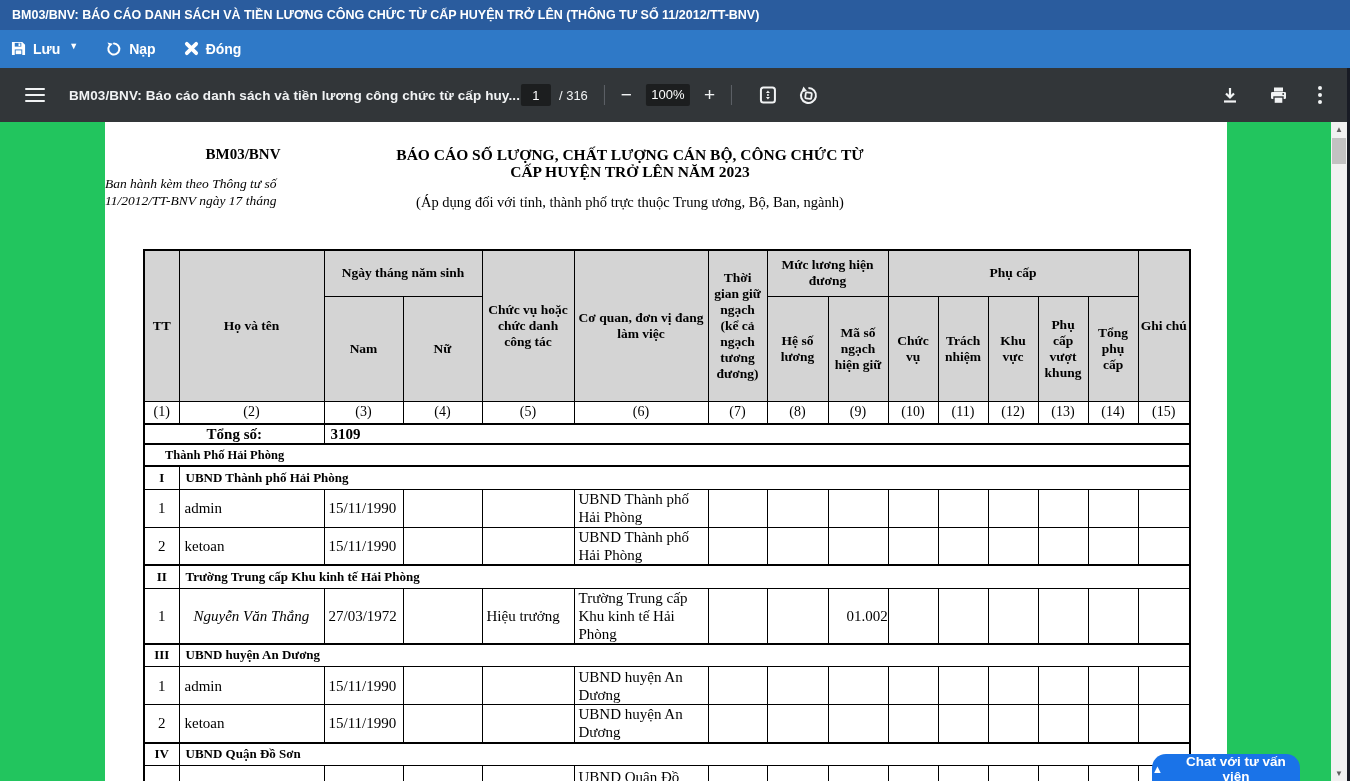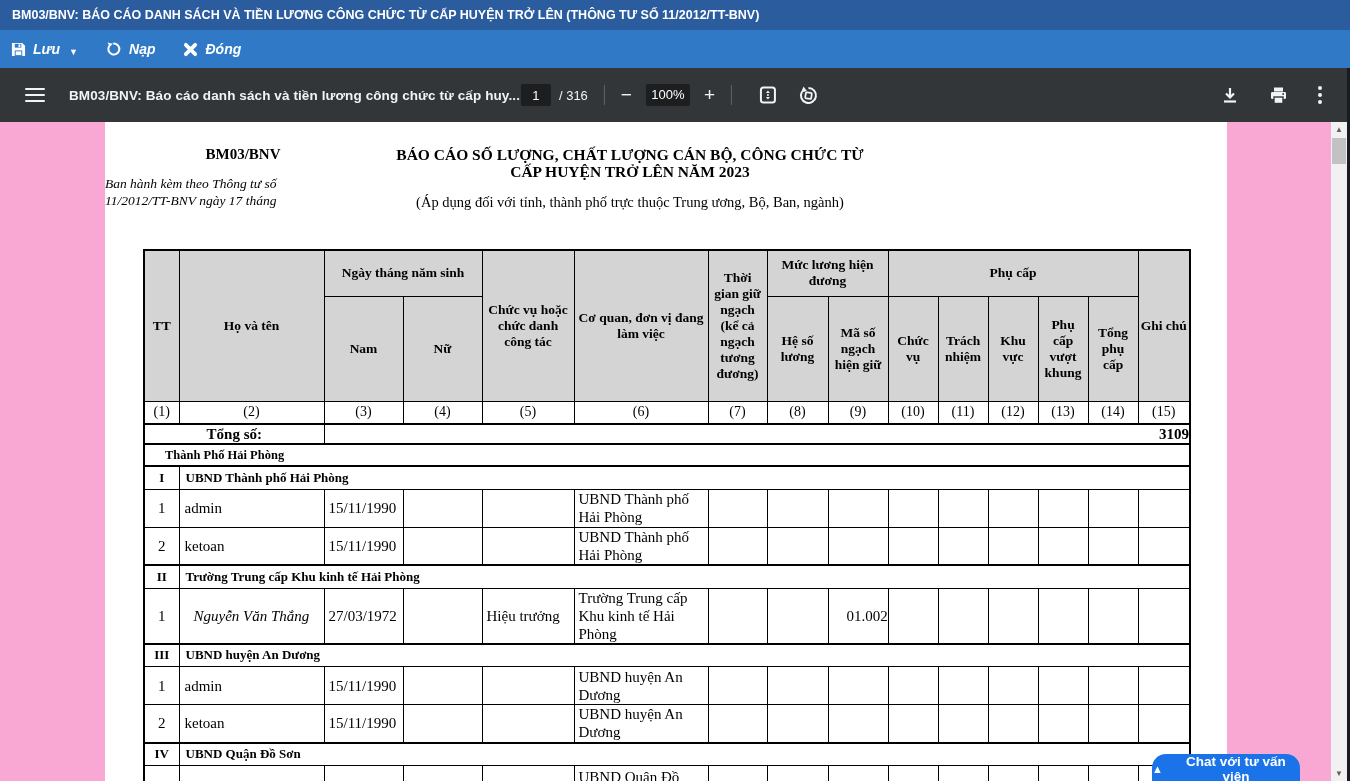--- a/index.html
+++ b/index.html
@@ -8,22 +8,22 @@
             font-family:"Liberation Sans","DejaVu Sans",sans-serif; }
 
   
   .titlebar { position:absolute; left:0; top:0; width:1350px; height:30px; background:#2a5c9e;
               color:#fff; font-size:12.5px; font-weight:700; line-height:30px; padding-left:12px;
               white-space:nowrap; overflow:hidden; }
 
   
   .app-toolbar { position:absolute; left:0; top:30px; width:1350px; height:38px; background:#2f79c7;
                  display:flex; align-items:center; padding-left:11px; gap:28px; }
-  .tbtn { display:flex; align-items:flex-end; gap:7px; color:#fff; font-size:14px; font-weight:700;
-          background:none; border:none; cursor:pointer; font-family:inherit;font-style:italic; }
+  .tbtn { display:flex; align-items:flex-start; gap:7px; color:#fff; font-size:14px; font-weight:700;
+          background:none; border:none; cursor:pointer; font-family:inherit; }
   .tbtn svg { display:block; }
   .caret { font-size:9px; margin-left:2px; }
 
   
   .pdf-toolbar { position:absolute; left:0; top:68px; width:1350px; height:54px; background:#323639;
                  display:flex; align-items:center; color:#f1f3f4; }
   .hamburger { margin-left:25px; width:20px; height:14px; display:flex; flex-direction:column;
                justify-content:space-between; background:none; border:none; cursor:pointer; }
   .hamburger i { display:block; height:2px; background:#f1f3f4; border-radius:1px; }
   .pdf-doc-title { margin-left:24px; font-size:13.5px; font-weight:600; letter-spacing:.1px;
@@ -39,21 +39,21 @@
   .zbtn { background:none; border:none; color:#f1f3f4; font-size:19px; cursor:pointer; line-height:20px;
           font-family:inherit; }
   .icon-btn { background:none; border:none; cursor:pointer; display:flex; align-items:center;
               justify-content:center; padding:0; }
   .pdf-center .icon-btn { margin:0 10px; }
   .pdf-right { margin-left:auto; display:flex; align-items:center; gap:30px; padding-right:28px; }
   .kebab { display:flex; flex-direction:column; gap:3px; }
   .kebab i { width:4px; height:4px; border-radius:50%; background:#f1f3f4; display:block; }
 
   
-  .viewer { position:absolute; left:0; top:122px; width:1331px; height:659px; background:#f9a8d4;
+  .viewer { position:absolute; left:0; top:122px; width:1331px; height:659px; background:#22c55e;
             overflow:hidden; }
   .page { position:absolute; left:105px; top:0; width:1122px; height:920px; background:#fff;
           font-family:"Liberation Serif","DejaVu Serif",serif; color:#000; }
 
   .form-code { position:absolute; left:8px; top:24px; width:260px; text-align:center;
                font-weight:700; font-size:15px; }
   .issue-note { position:absolute; left:0; top:53px; width:260px; text-align:left;
                 font-style:italic; font-size:13.5px; line-height:17px; }
   .doc-title { position:absolute; left:155px; top:24px; width:740px; text-align:center;
                font-weight:700; font-size:15.5px; line-height:17px; }
@@ -65,21 +65,21 @@
                  table-layout:fixed; }
   table.report { border:2px solid #000; }
   table.report td { border:1px solid #000; vertical-align:middle; overflow:hidden; }
   td.hd { background:#d4d4d4; font-weight:700; font-size:13.5px; text-align:center;
           line-height:16px; padding:1px 2px; }
   tr.h-row1 { height:46px; } tr.h-row2 { height:105px; }
   tr.h-nums { height:23px; }
   tr.h-nums td { font-size:14px; text-align:center; border-bottom:2px solid #000; }
   tr.r-total { height:20px; } tr.r-total td { border-top:2px solid #000; }
   .t-label { font-weight:700; font-size:15px; text-align:center; }
-  .t-value { font-weight:700; font-size:15px; text-align:right; padding-left:6px;margin-top:24px; }
+  .t-value { font-weight:700; font-size:15px; text-align:left; padding-left:6px;margin-top:24px; }
   tr.r-section { height:22px; } tr.r-section td { font-weight:700; font-size:12.5px; padding-left:20px;
                  border-top:2px solid #000; }
   tr.r-group { height:23px; } tr.r-group td { border-top:2px solid #000; }
   .g-no { font-weight:700; font-size:13px; text-align:center; }
   .g-label { font-weight:700; font-size:13px; padding-left:6px; }
   tr.r-data { height:38px; } tr.r-data td { font-size:15px; line-height:18px; }
   tr.r-data td.al-c { text-align:center; }
   tr.r-data td.al-l { text-align:left; padding-left:5px; }
   tr.r-partial td { vertical-align:top; padding-top:2px; }
 

